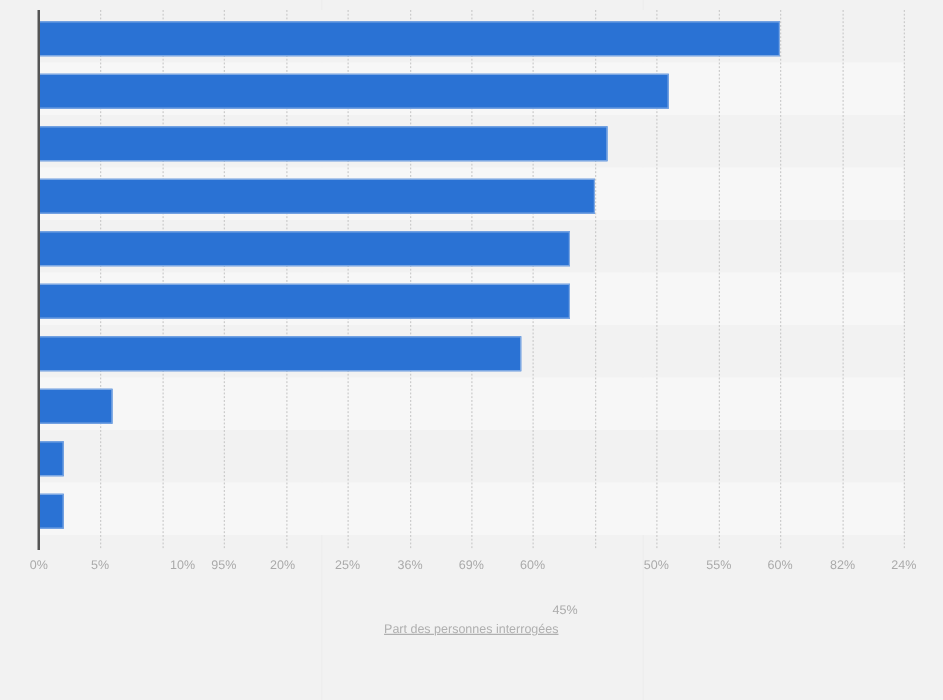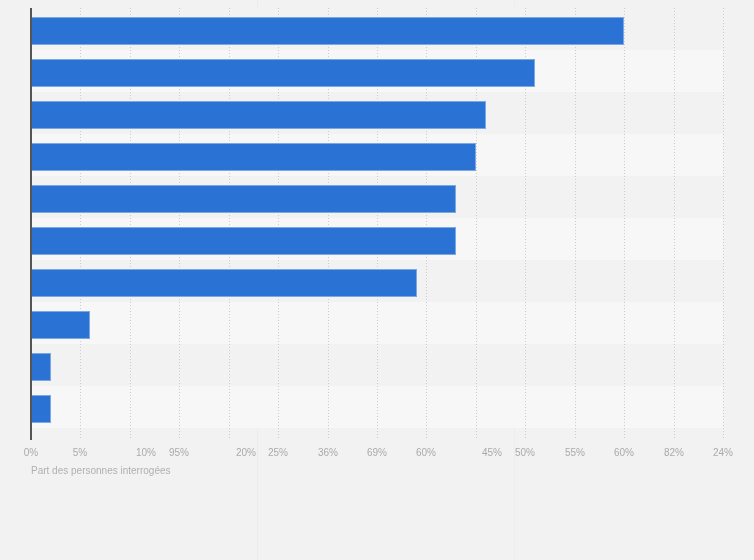--- a/index.html
+++ b/index.html
@@ -98,26 +98,27 @@
     top: 0;
     font-size: 10px;
     line-height: 14px;
     color: #aaaaaa;
     transform: translateX(-50%);
     white-space: nowrap;
   }
 
   #x-axis-title {
     position: absolute;
-    top: 465px;
+    top: 498px;
     left: 31px;
     width: 692px;
-    text-align: left;
+    text-align: center;
     font-size: 10px;
     color: #b0b0b0;
+    text-decoration: underline;
   }
 </style>
 </head>
 <body>
 
 <div id="figure">
 
   <div class="panel-divider" style="left:257px;"></div>
   <div class="panel-divider" style="left:514px;"></div>
 
@@ -164,26 +165,26 @@
       </div>
   </div>
 
   <div id="y-axis-line"></div>
 
   <div id="x-tick-labels">
       <div class="x-tick" style="left: 31px;">0%</div>
       <div class="x-tick" style="left: 80px;">5%</div>
       <div class="x-tick" style="left: 130px; margin-left: 16px;">10%</div>
       <div class="x-tick" style="left: 179px;">95%</div>
-      <div class="x-tick" style="left: 246px; text-align: right;">20%</div>
+      <div class="x-tick" style="left: 226px; text-align: right;">20%</div>
       <div class="x-tick" style="left: 278px;">25%</div>
       <div class="x-tick" style="left: 328px;">36%</div>
       <div class="x-tick" style="left: 377px;">69%</div>
       <div class="x-tick" style="left: 426px;">60%</div>
-      <div class="x-tick" style="left: 492px;">45%</div>
+      <div class="x-tick" style="left: 452px; margin-top: 36px;">45%</div>
       <div class="x-tick" style="left: 525px;">50%</div>
       <div class="x-tick" style="left: 575px;">55%</div>
       <div class="x-tick" style="left: 624px;">60%</div>
       <div class="x-tick" style="left: 674px;">82%</div>
       <div class="x-tick" style="left: 723px;">24%</div>
     </div>
 
   <div id="x-axis-title">Part des personnes interrogées</div>
 
 </div>

